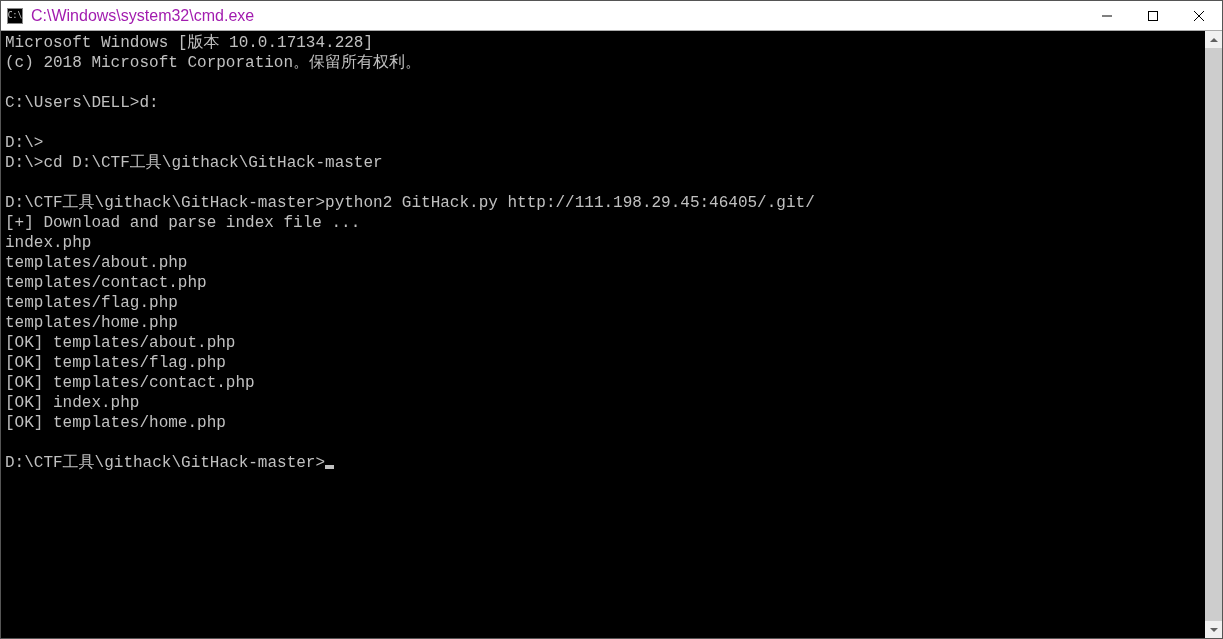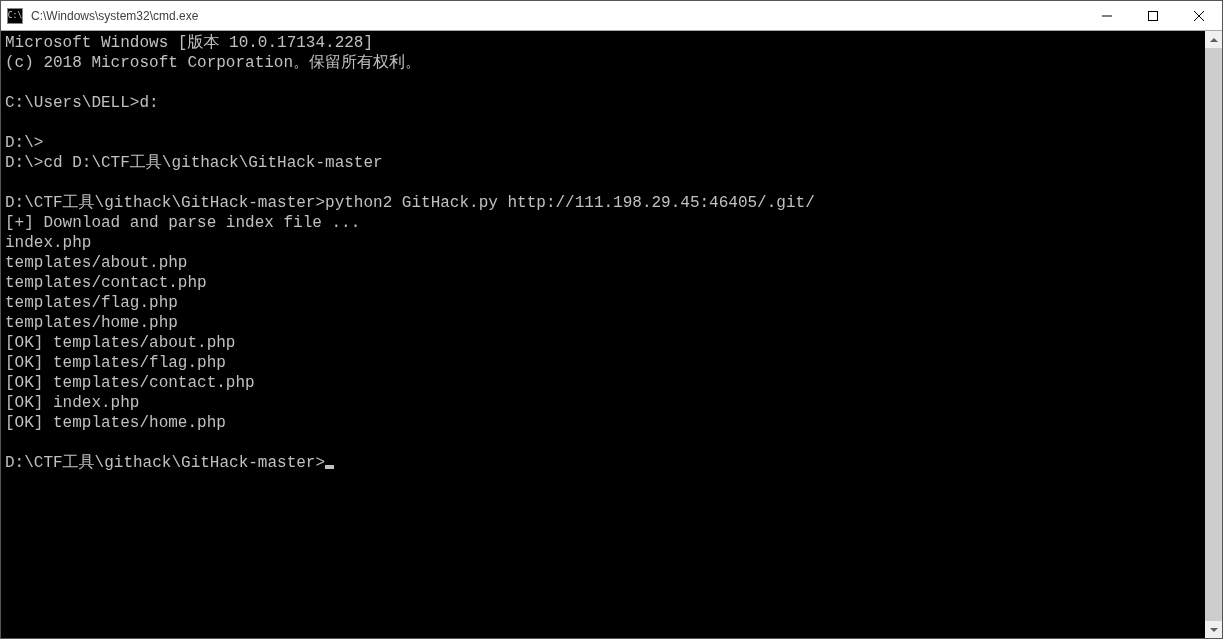--- a/index.html
+++ b/index.html
@@ -35,22 +35,22 @@
       display: inline-flex;
       align-items: center;
       justify-content: center;
       font-family: Consolas, monospace;
       font-size: 8px;
       color: #ccc;
       border: 1px solid #888;
     }
     .titlebar-text {
       flex: 1;
-      font-size: 12px;
-      color: #404040;
+      font-size: 16px;
+      color: #a21caf;
       padding-left: 2px;
     }
     .window-controls {
       display: flex;
       height: 100%;
     }
     .ctrl-btn {
       width: 46px;
       height: 100%;
       display: flex;

